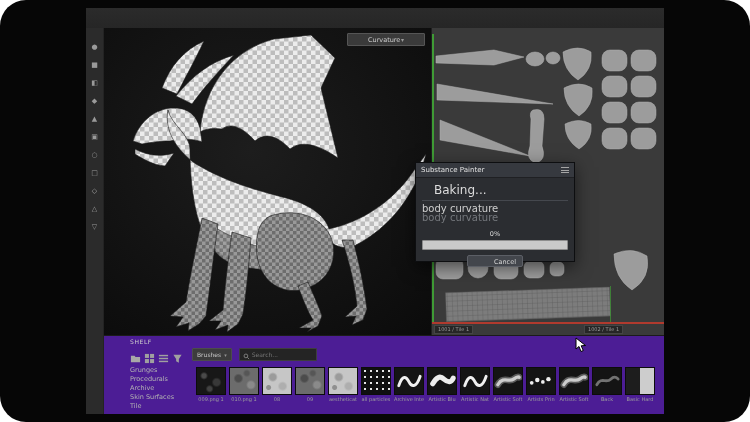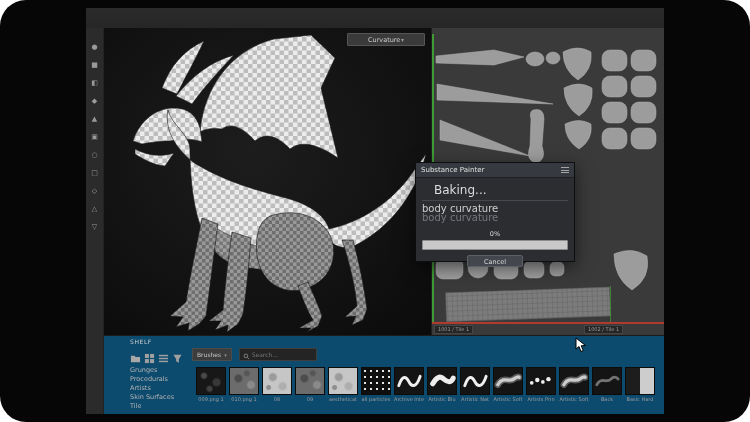--- a/index.html
+++ b/index.html
@@ -38,24 +38,24 @@
   .dlg-menu{display:flex;flex-direction:column;gap:1.5px;cursor:pointer;}
   .dlg-menu i{display:block;width:8px;height:1px;background:#a5a5a5;}
   .dlg-body{padding:5px 6px 0 6px;}
   .dlg-status{font-size:12px;color:#dcdcdc;padding-left:12px;}
   .dlg-sep{border-top:1px solid #45484e;margin:3px 0;}
   .dlg-task{font-size:10px;color:#cfcfcf;line-height:9px;}
   .dlg-task.dim{color:#75787d;}
   .dlg-pct{font-size:6.5px;color:#dadada;text-align:center;margin-top:8px;}
   .dlg-progress{height:8px;background:#c9c9c9;border:1px solid #8d8d8d;border-radius:1px;margin-top:2px;overflow:hidden;}
   .dlg-progress .fill{height:100%;width:0;background:#5a8fd0;}
-  .dlg-cancel{display:block;margin:5px auto 0 auto;width:56px;height:12px;background:#43464c;border:1px solid #5c5f66;border-radius:2px;color:#d6d6d6;font-size:6.5px;font-family:inherit;line-height:10px;cursor:pointer;}
-
-  
-  .shelf{position:absolute;left:18px;top:327px;width:560px;height:79px;background:#0c4a6e;border-top:1px solid #1b1b1b;box-sizing:border-box;}
+  .dlg-cancel{display:block;margin:5px auto 0 auto;width:56px;height:12px;background:#43464c;border:1px solid #5c5f66;border-radius:2px;color:#d6d6d6;font-size:6.5px;font-family:inherit;line-height:10px;cursor:pointer;text-align:right;}
+
+  
+  .shelf{position:absolute;left:18px;top:327px;width:560px;height:79px;background:#4c1d95;border-top:1px solid #1b1b1b;box-sizing:border-box;}
   .shelf-title{position:absolute;left:26px;top:2px;font-size:6px;letter-spacing:.6px;color:#cfcfcf;}
   .shelf-toolbar{position:absolute;left:26px;top:12px;height:13px;display:flex;align-items:center;gap:3px;}
   .shelf-icon{width:11px;height:11px;cursor:pointer;}
   .shelf-icon svg{width:100%;height:100%;}
   .brushes-btn{margin-left:6px;height:11px;background:#3c3c3c;border:1px solid #4c4c4c;border-radius:1px;display:flex;align-items:center;gap:3px;padding:0 4px;cursor:pointer;}
   .brushes-btn .lbl{font-size:6px;color:#c8c8c8;}
   .brushes-btn .chev{font-size:5px;color:#929292;}
   .search-box{margin-left:4px;width:70px;height:11px;background:#242424;border:1px solid #3e3e3e;border-radius:1px;display:flex;align-items:center;padding:0 3px;gap:2px;}
   .search-box svg{width:7px;height:7px;flex:none;}
   .search-box input{flex:1;min-width:0;background:transparent;border:0;outline:none;color:#a8a8a8;font-size:6px;font-family:inherit;padding:0;}
@@ -245,21 +245,21 @@
               <span><svg viewBox="0 0 12 12">
                   <circle cx="5" cy="5" r="3.2" fill="none" stroke="#8d8d8d" stroke-width="1.4"></circle>
                   <path d="M7.5 7.5 L10.5 10.5" stroke="#8d8d8d" stroke-width="1.4"></path>
                 </svg></span>
               <input placeholder="Search..." style="">
             </div>
           </div>
         <div class="shelf-cats" id="shelfCats">
             <div class="cat">Grunges</div>
             <div class="cat">Procedurals</div>
-            <div class="cat">Artists</div>
+            <div class="cat">Archive</div>
             <div class="cat">Skin Surfaces</div>
             <div class="cat">Tile</div>
           </div>
         <div class="shelf-thumbs" id="shelfThumbs">
             <div class="thumb-item">
               <div class="thumb grunge-dark"></div>
               <div class="thumb-label">009.png 1</div>
             </div>
             <div class="thumb-item">
               <div class="thumb grunge-mid"></div>

